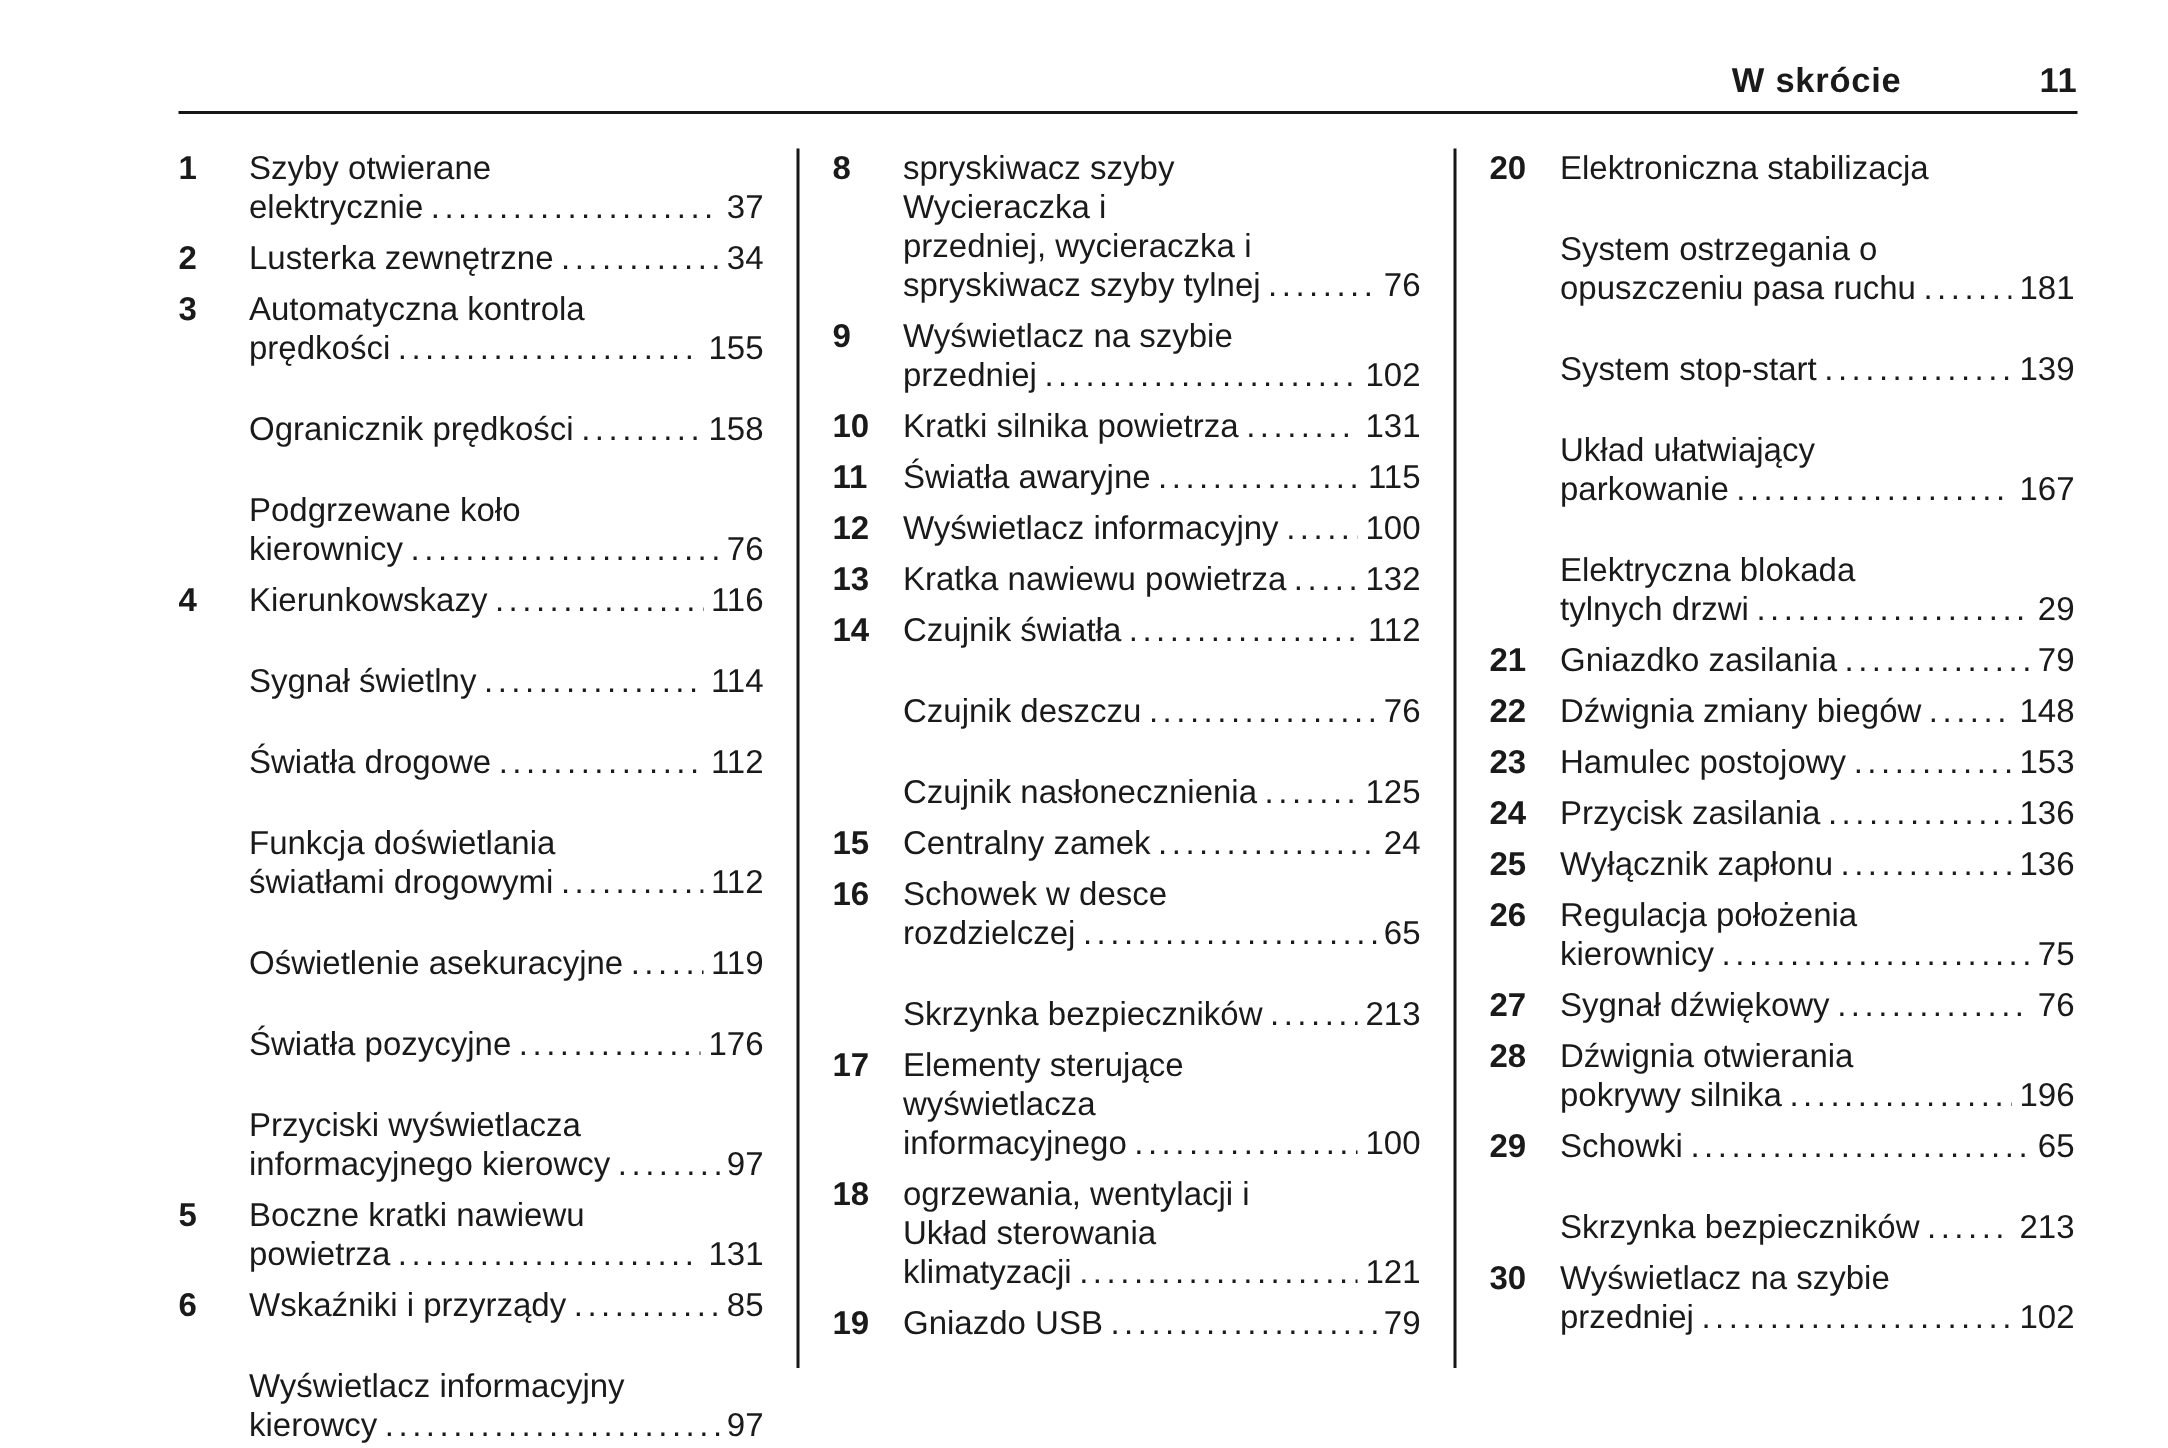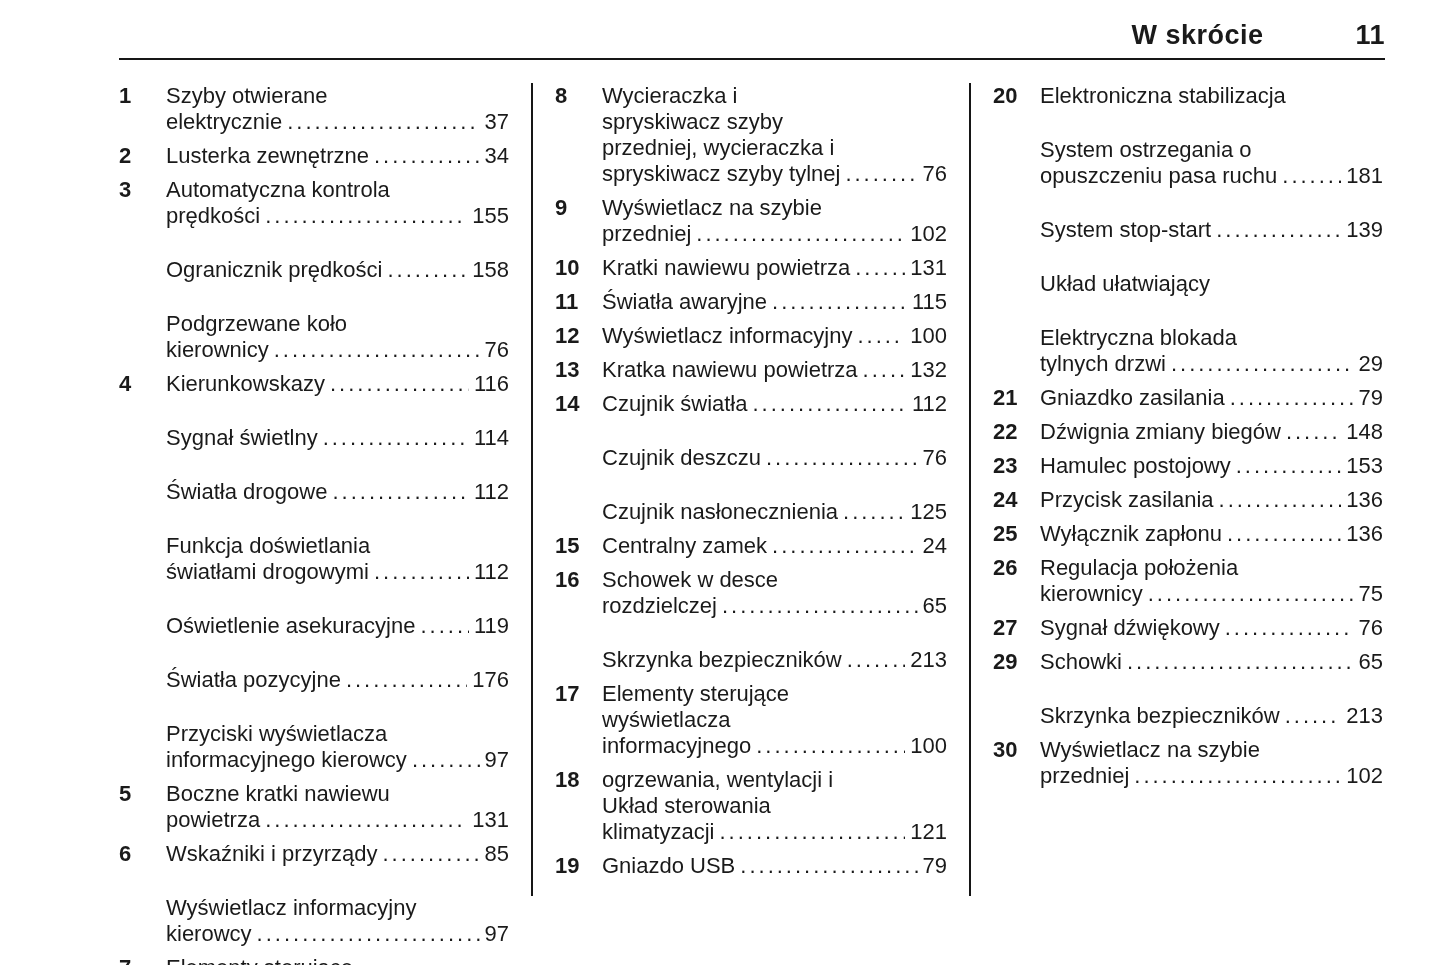--- a/index.html
+++ b/index.html
@@ -15,22 +15,22 @@
   .content {
     position: absolute;
     left: 119px; top: 0;
     width: 1266px;
   }
   header.pagehead {
     display: flex;
     justify-content: flex-end;
     align-items: baseline;
     gap: 92px;
-    padding-top: 20px;
-    font-size: 27px;
+    padding-top: 40px;
+    font-size: 23px;
     font-weight: bold;
     letter-spacing: 0.5px;
   }
   .rule {
     border-bottom: 2px solid #161616;
     margin-top: 7px;
   }
   main.cols {
     display: flex;
     margin-top: 23px;
@@ -259,22 +259,22 @@
               <span class="pg">75</span>
             </div>
           </div>
         </div>
       </section>
     <div class="divider"></div>
     <section class="col col-2">
         <div class="entry">
           <span class="num">8</span>
           <div class="body">
+            <div class="line">spryskiwacz szyby</div>
             <div class="line">Wycieraczka i</div>
-            <div class="line">spryskiwacz szyby</div>
             <div class="line">przedniej, wycieraczka i</div>
             <div class="line last">
               <span class="txt">spryskiwacz szyby tylnej</span>
               <span class="leader"></span>
               <span class="pg">76</span>
             </div>
           </div>
         </div>
         <div class="entry">
           <span class="num">9</span>
@@ -284,21 +284,21 @@
               <span class="txt">przedniej</span>
               <span class="leader"></span>
               <span class="pg">102</span>
             </div>
           </div>
         </div>
         <div class="entry">
           <span class="num">10</span>
           <div class="body">
             <div class="line last">
-              <span class="txt">Kratki nawiewu powietrza</span>
+              <span class="txt">Kratki silnika powietrza</span>
               <span class="leader"></span>
               <span class="pg">131</span>
             </div>
           </div>
         </div>
         <div class="entry">
           <span class="num">11</span>
           <div class="body">
             <div class="line last">
               <span class="txt">Światła awaryjne</span>
@@ -449,20 +449,25 @@
               <span class="txt">System stop-start</span>
               <span class="leader"></span>
               <span class="pg">139</span>
             </div>
           </div>
         </div>
         <div class="entry sub">
           <span class="num"></span>
           <div class="body">
             <div class="line">Układ ułatwiający</div>
+            <div class="line last">
+              <span class="txt">parkowanie</span>
+              <span class="leader"></span>
+              <span class="pg">167</span>
+            </div>
           </div>
         </div>
         <div class="entry sub">
           <span class="num"></span>
           <div class="body">
             <div class="line">Elektryczna blokada</div>
             <div class="line last">
               <span class="txt">tylnych drzwi</span>
               <span class="leader"></span>
               <span class="pg">29</span>
@@ -530,20 +535,31 @@
             </div>
           </div>
         </div>
         <div class="entry">
           <span class="num">27</span>
           <div class="body">
             <div class="line last">
               <span class="txt">Sygnał dźwiękowy</span>
               <span class="leader"></span>
               <span class="pg">76</span>
+            </div>
+          </div>
+        </div>
+        <div class="entry">
+          <span class="num">28</span>
+          <div class="body">
+            <div class="line">Dźwignia otwierania</div>
+            <div class="line last">
+              <span class="txt">pokrywy silnika</span>
+              <span class="leader"></span>
+              <span class="pg">196</span>
             </div>
           </div>
         </div>
         <div class="entry">
           <span class="num">29</span>
           <div class="body">
             <div class="line last">
               <span class="txt">Schowki</span>
               <span class="leader"></span>
               <span class="pg">65</span>

